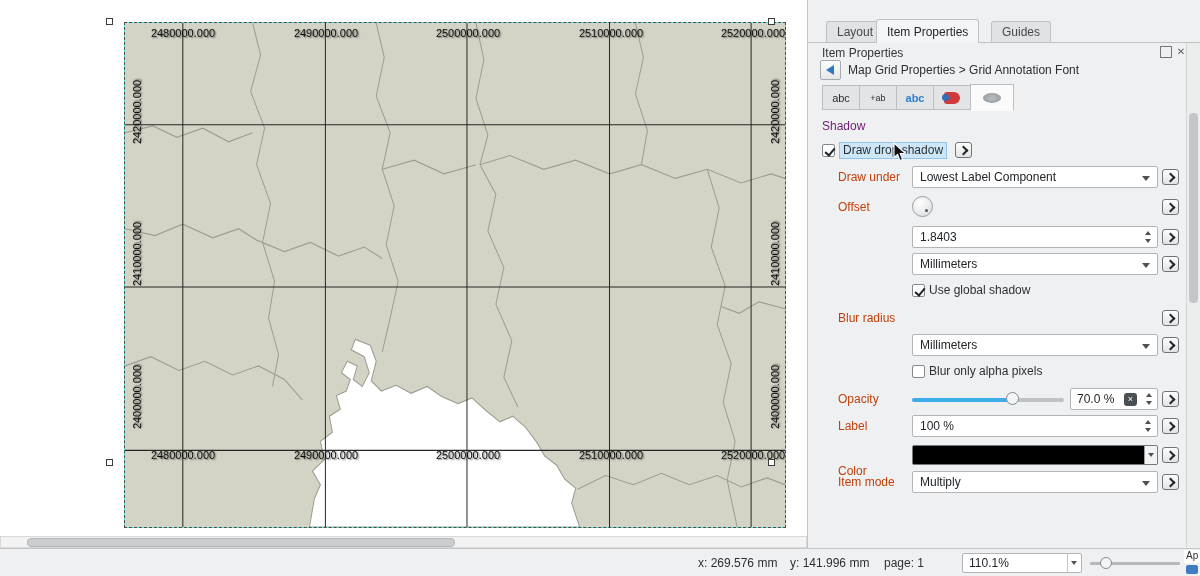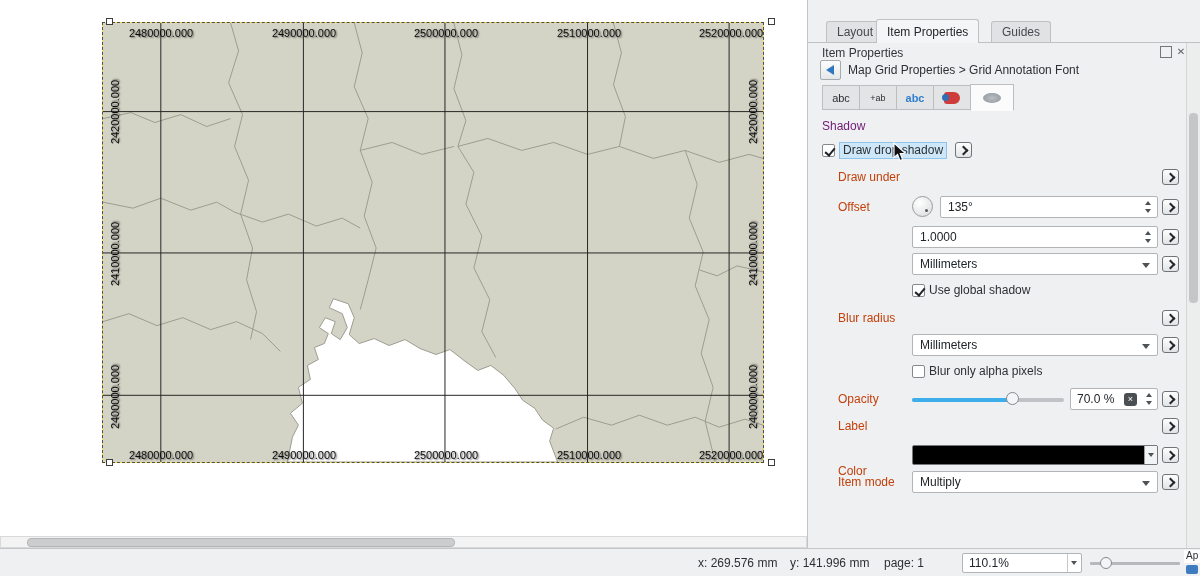--- a/index.html
+++ b/index.html
@@ -8,22 +8,22 @@
     position: relative;
     font-family: "Liberation Sans", sans-serif;
     font-size: 12px;
     color: #31363b;
     background: #ffffff;
     overflow: hidden;
   }
   
   .canvas { position:absolute; left:0; top:0; width:807px; height:548px; background:#ffffff; }
   .map-item {
-    position:absolute; left:102px; top:22px; width:662px; height:441px;
-    border:1px dashed #4c4c4c; background:#fde047; overflow:hidden;
+    position:absolute; left:124px; top:22px; width:662px; height:506px;
+    border:1px dashed #4c4c4c; background:#5eead4; overflow:hidden;
   }
   .map-item svg { position:absolute; left:0; top:0; width:100%; height:100%; }
   .grid-label {
     position:absolute; font-size:11px; color:#0a0a0a; white-space:nowrap;
     text-shadow: 1.3px 1.3px 1.6px rgba(70,70,70,0.75);
   }
   .grid-label.h { transform: translateX(-50%); }
   .grid-label.v { transform: translate(-50%,-50%) rotate(-90deg); }
   .handle {
     position:absolute; width:7px; height:7px; background:#ffffff;
@@ -274,28 +274,28 @@
       <span class="ft-shadow"></span>
     </div>
 
   <div class="section-title">Shadow</div>
 
   <div class="checkbox checked" style="left:14px; top:144px;"></div>
   <div class="cb-label focus" style="left:31px; top:142px;">Draw drop shadow</div>
   <div class="ov-btn" style="left:147px; top:142px;"></div>
 
   <div class="form-label" style="top:166px;">Draw under</div>
+  <div class="combo" style="top:166px;">Lowest Label Component</div>
   <div class="ov-btn" style="top:169px;"></div>
 
   <div class="form-label" style="top:196px;">Offset</div>
   <div class="dial" style="top:196px;"></div>
-  <div class="spin" style="left:132px; width:218px; top:196px;">135°</div>
   <div class="ov-btn" style="top:199px;"></div>
 
-  <div class="spin" style="top:226px;">1.0000</div>
+  <div class="spin" style="top:226px;">1.8403</div>
   <div class="ov-btn" style="top:229px;"></div>
 
   <div class="combo" style="top:253px;">Millimeters</div>
   <div class="ov-btn" style="top:256px;"></div>
 
   <div class="checkbox checked" style="left:104px; top:284px;"></div>
   <div class="cb-label" style="left:121px; top:283px;">Use global shadow</div>
 
   <div class="form-label" style="top:307px;">Blur radius</div>
   <div class="ov-btn" style="top:310px;"></div>
@@ -308,20 +308,21 @@
 
   <div class="form-label" style="top:388px;">Opacity</div>
   <div class="slider-track">
       <div class="slider-fill"></div>
     </div>
   <div class="slider-thumb"></div>
   <div class="opacity-box"><span>70.0 %</span><span class="clear-badge">×</span></div>
   <div class="ov-btn" style="top:391px;"></div>
 
   <div class="form-label" style="top:415px;">Label</div>
+  <div class="spin" style="top:415px;">100 %</div>
   <div class="ov-btn" style="top:418px;"></div>
 
   <div class="form-label" style="top:460px;">Color</div>
   <div class="color-btn">
       <span class="dd"></span>
     </div>
   <div class="ov-btn" style="top:447px;"></div>
 
   <div class="form-label" style="top:471px;">Item mode</div>
   <div class="combo" style="top:471px;">Multiply</div>

